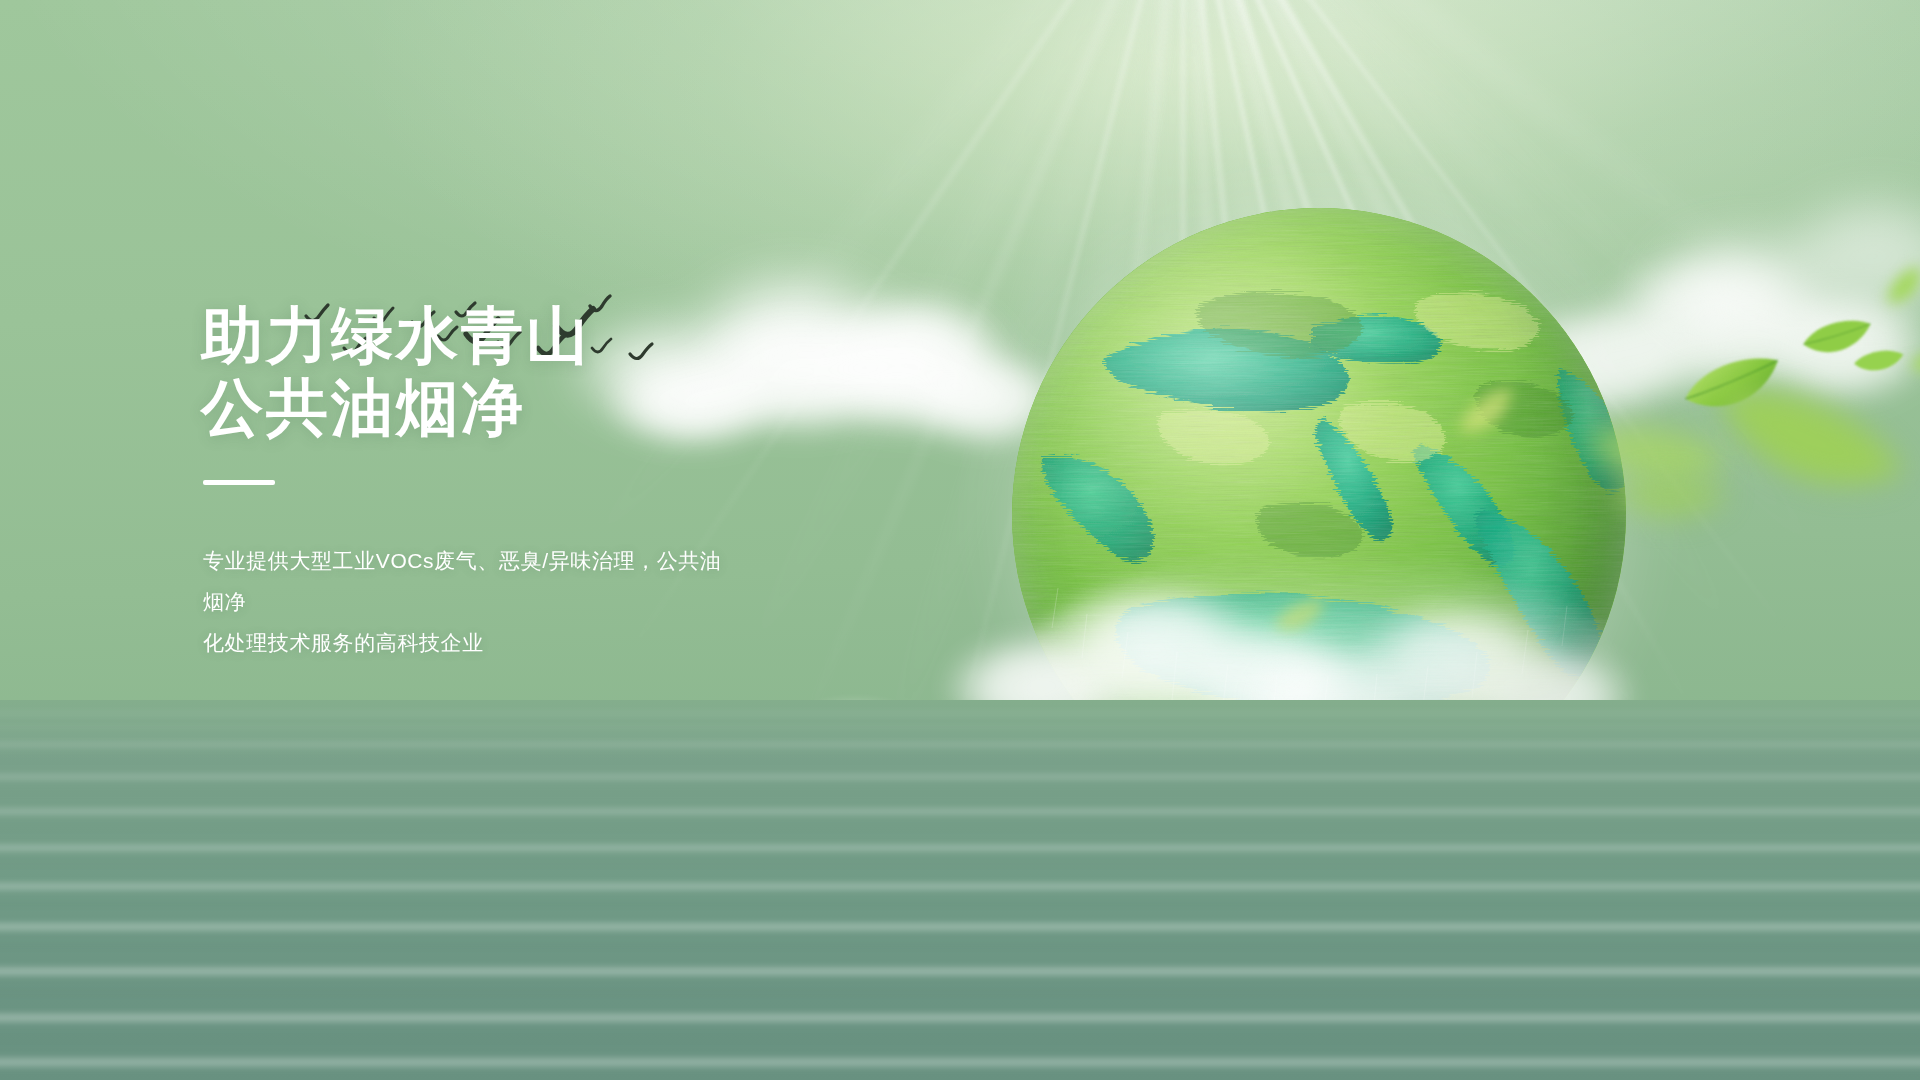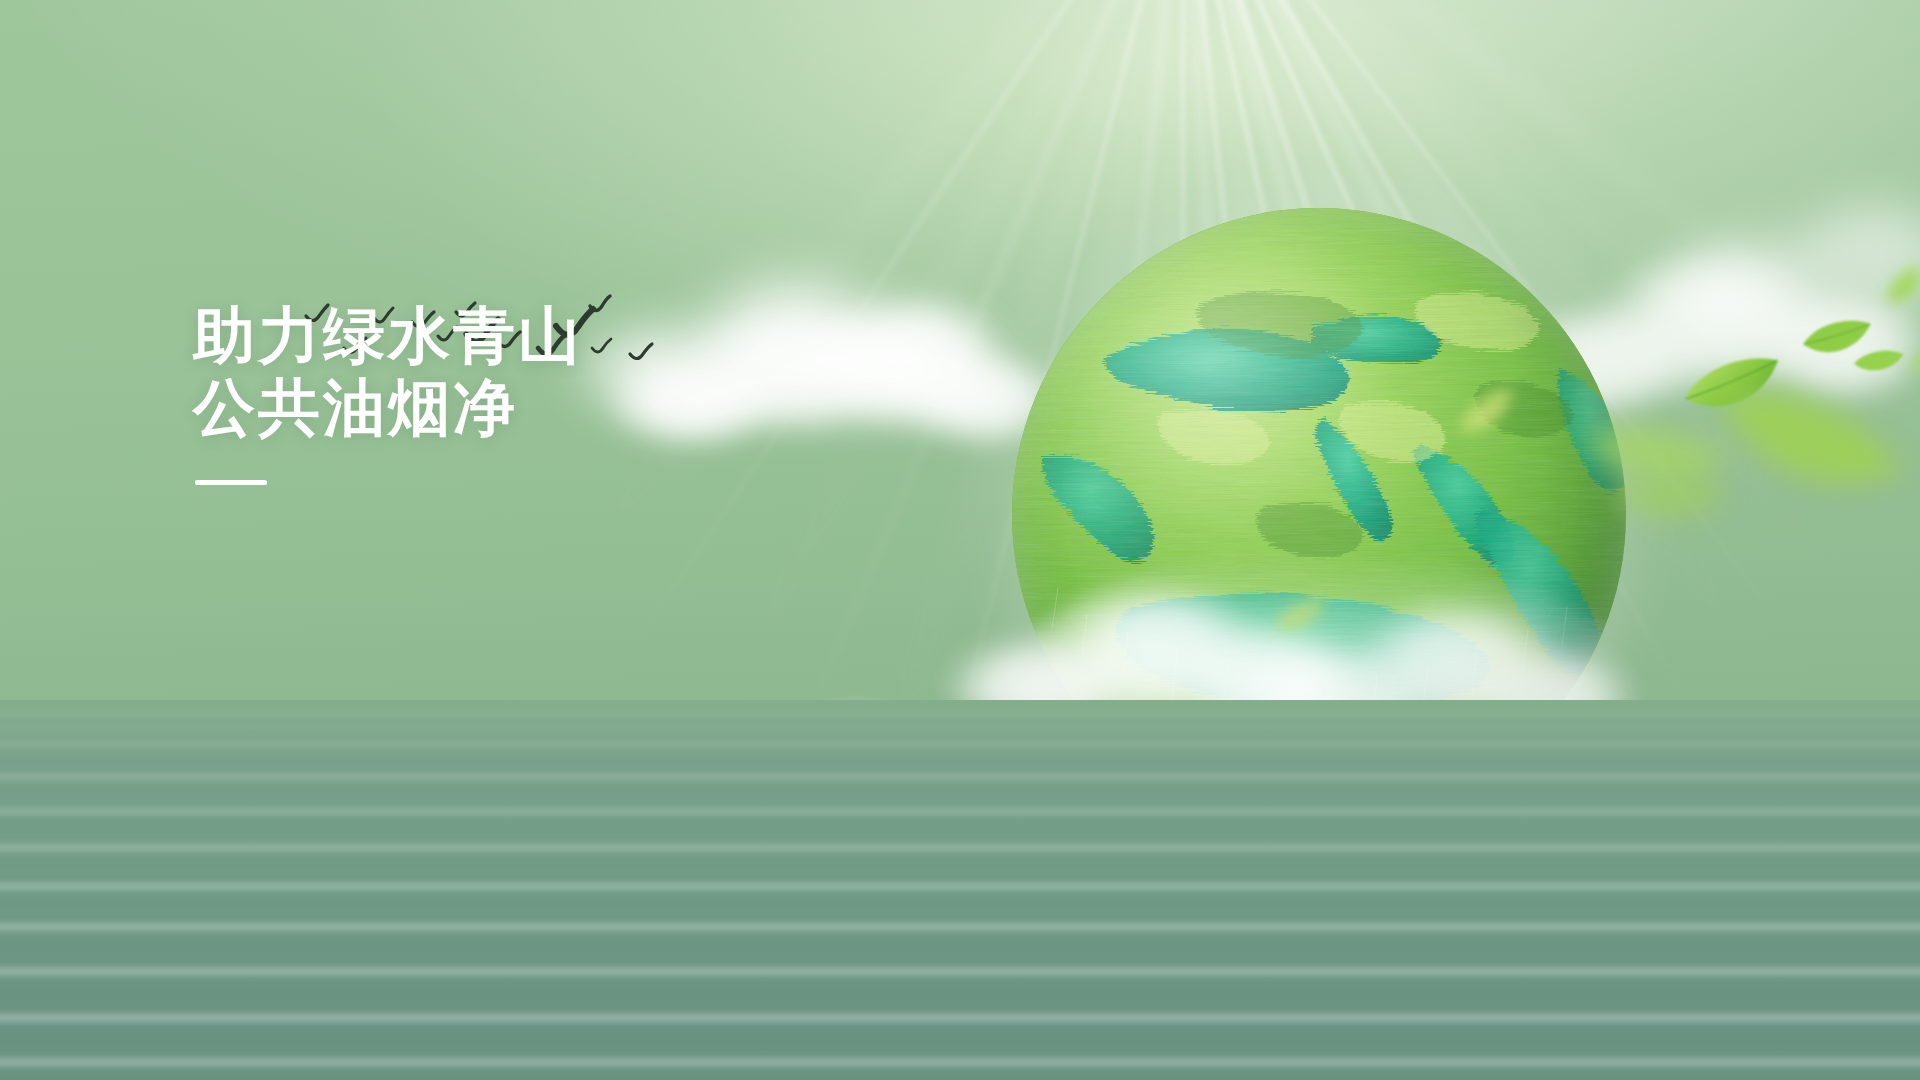--- a/index.html
+++ b/index.html
@@ -105,21 +105,21 @@
   .birds svg{width:100%;height:100%;display:block;overflow:visible;}
 
   
   .leaf{position:absolute;}
   .leaf svg{display:block;width:100%;height:100%;overflow:visible;}
   .leaf.b1{filter:blur(1px);}
   .leaf.b2{filter:blur(7px);}
   .leaf.b3{filter:blur(14px);}
 
   
-  .copy{position:absolute;left:193px;top:300px;width:760px;}
+  .copy{position:absolute;left:201px;top:300px;width:760px;}
   .headline{
     margin:0;
     color:#ffffff;
     font-size:62px;
     line-height:1.16;
     font-weight:700;
     letter-spacing:3px;
     text-shadow:0 2px 14px rgba(60,100,70,.22);
   }
   .headline span{display:block;}
@@ -405,15 +405,19 @@
       <path d="M3,16 C16,2 44,0 60,10 C44,30 16,32 3,16 Z" fill="#c9dd78" opacity=".70"></path>
     </svg>
   </div>
 
   <div class="copy">
     <h1 class="headline">
       <span>助力绿水青山</span>
       <span>公共油烟净</span>
     </h1>
     <div class="rule"></div>
+    <p class="sub">
+      <span>专业提供大型工业VOCs废气、恶臭/异味治理，公共油烟净</span>
+      <span>化处理技术服务的高科技企业</span>
+    </p>
   </div>
 
 </div>
 
 </body></html>

